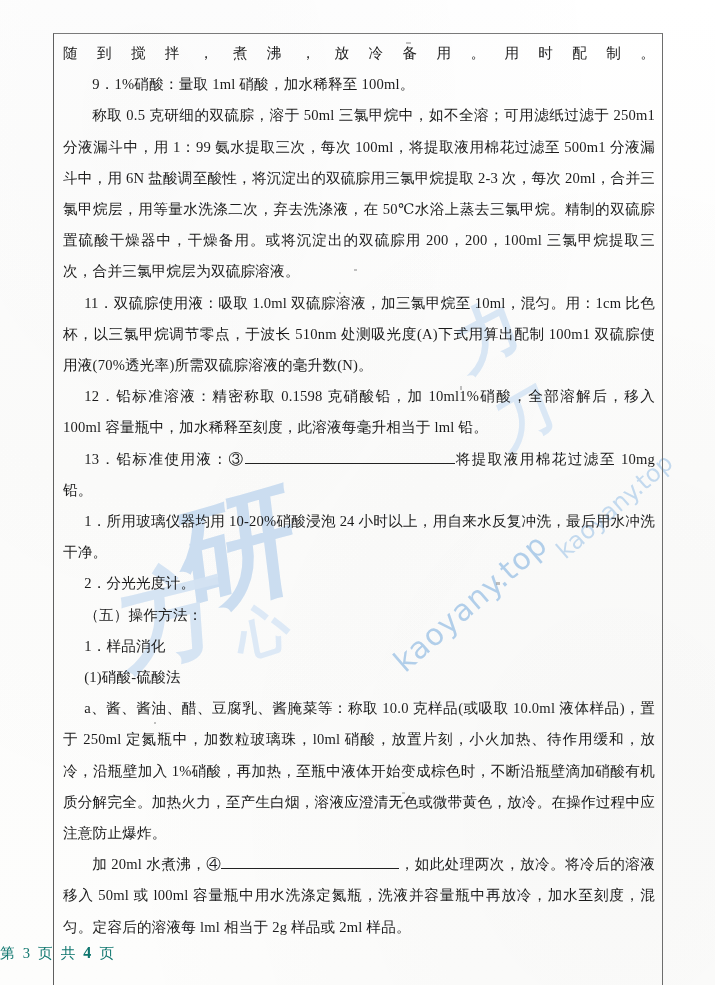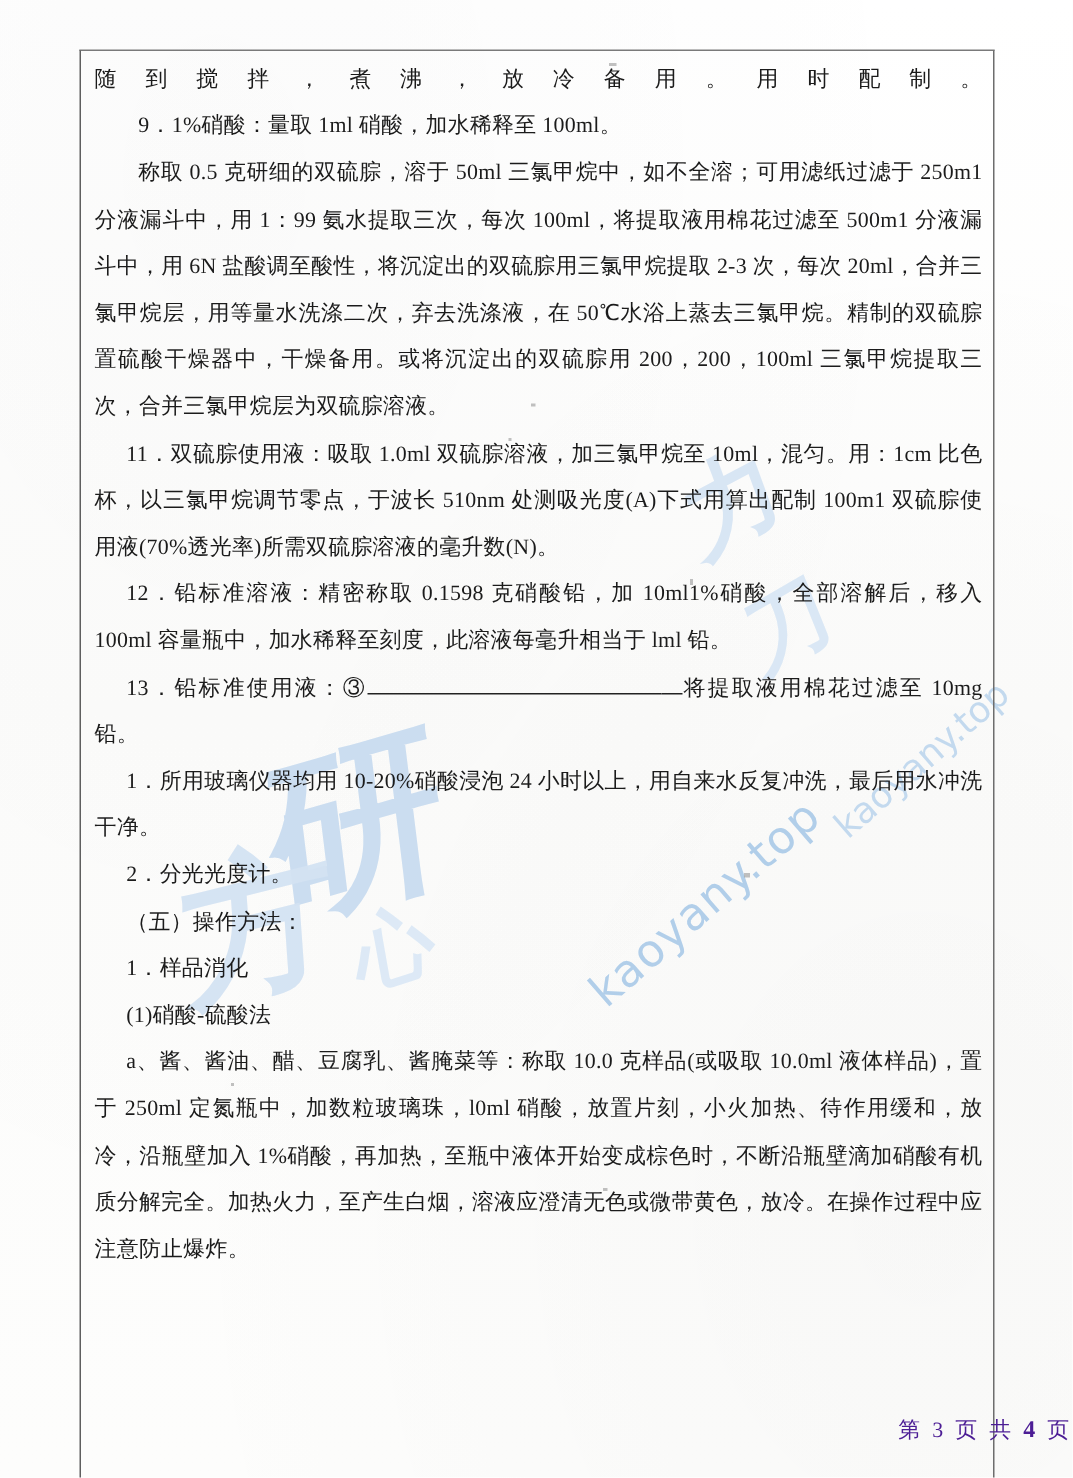--- a/index.html
+++ b/index.html
@@ -132,21 +132,21 @@
     font-family: "Liberation Serif", "DejaVu Serif", serif;
   }
 
   p.para {
     margin: 0;
     text-align: justify;
     text-justify: inter-ideograph;
     text-align-last: left;
     letter-spacing: .2px;
   }
-  p.indent { text-indent: 2em; font-family: Liberation Serif, serif; }
+  p.indent { text-indent: 2em; }
   p.indent1 { text-indent: 1.45em; }
   p.just-full { text-align-last: justify; }
 
   
   .blank {
     display: inline-block;
     border-bottom: 1.3px solid #222;
     vertical-align: baseline;
     height: 1.05em;
   }
@@ -162,22 +162,22 @@
     opacity: .55;
     pointer-events: none;
   }
 
   
   #footer {
     position: absolute;
     left: 0;
     top: 944px;
     width: 715px;
-    text-align: right;
-    color: #4c1d95;
+    text-align: left;
+    color: #0f766e;
     font-size: 14.6px;
     font-family: "Liberation Serif", "DejaVu Serif", serif;
     letter-spacing: 2.2px;
   }
   #footer b { font-weight: 700; font-size: 16px; }
   #footer span { display: inline; }
 </style>
 </head>
 <body>
 
@@ -218,20 +218,21 @@
       <p class="para indent1">2．分光光度计。</p>
 
       <p class="para indent1">（五）操作方法：</p>
 
       <p class="para indent1">1．样品消化</p>
 
       <p class="para indent1">(1)硝酸-硫酸法</p>
 
       <p class="para indent1">a、酱、酱油、醋、豆腐乳、酱腌菜等：称取 10.0 克样品(或吸取 10.0ml 液体样品)，置于 250ml 定氮瓶中，加数粒玻璃珠，l0ml 硝酸，放置片刻，小火加热、待作用缓和，放冷，沿瓶壁加入 1%硝酸，再加热，至瓶中液体开始变成棕色时，不断沿瓶壁滴加硝酸有机质分解完全。加热火力，至产生白烟，溶液应澄清无色或微带黄色，放冷。在操作过程中应注意防止爆炸。</p>
 
+      <p class="para indent"><span>加 20ml 水煮沸，</span><span class="circled">④</span><span class="blank blank-14"></span><span>，如此处理两次，放冷。将冷后的溶液移入 50ml 或 l00ml 容量瓶中用水洗涤定氮瓶，洗液并容量瓶中再放冷，加水至刻度，混匀。定容后的溶液每 lml 相当于 2g 样品或 2ml 样品。</span></p>
 
     </div>
 
     <span class="speck" style="left:352px; top:8px; width:5px; height:2px;"></span>
     <span class="speck" style="left:300px; top:235px; width:3px; height:2px;"></span>
     <span class="speck" style="left:285px; top:258px; width:2px; height:2px;"></span>
     <span class="speck" style="left:406px; top:352px; width:2px; height:4px;"></span>
     <span class="speck" style="left:442px; top:548px; width:4px; height:3px;"></span>
     <span class="speck" style="left:100px; top:688px; width:2px; height:2px;"></span>
     <span class="speck" style="left:348px; top:758px; width:3px; height:2px;"></span>

